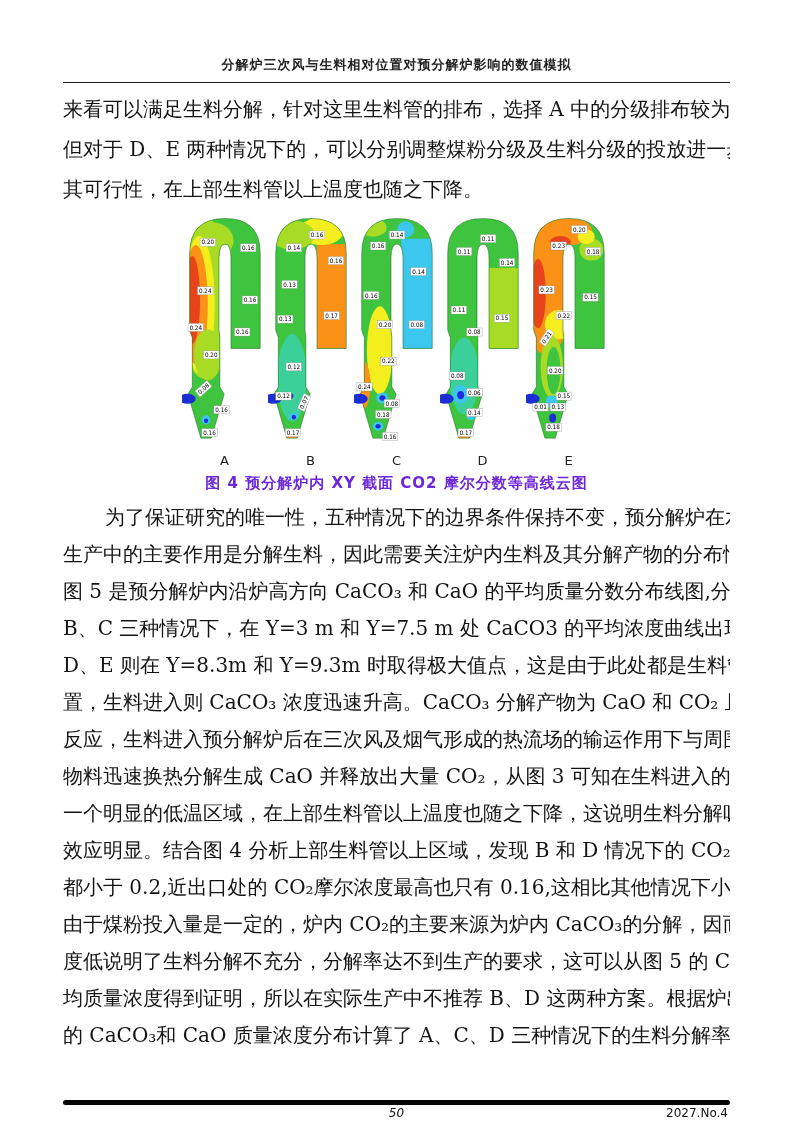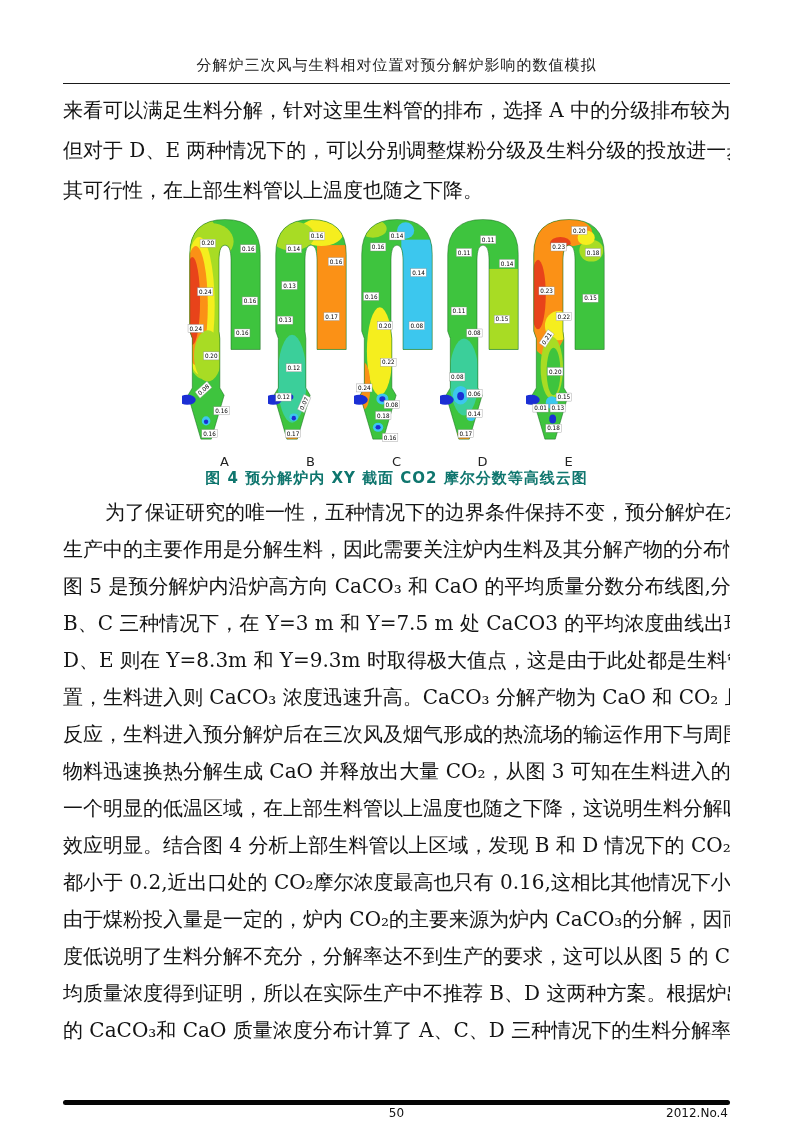--- a/index.html
+++ b/index.html
@@ -2,21 +2,21 @@
 <html><head>
 <meta charset="utf-8">
 <style>
   html,body{margin:0;padding:0;}
   body{
     width:793px;height:1122px;background:#ffffff;position:relative;overflow:hidden;
     font-family:"DejaVu Serif","DejaVu Sans",serif;color:#111;
   }
   .page{padding:0 63px;position:relative;}
   .header{
-    margin-top:56px;text-align:center;font-size:15px;font-weight:400;color:#222;
+    margin-top:56px;text-align:center;font-size:13px;font-weight:700;color:#222;
     padding-bottom:8px;border-bottom:1.6px solid #1a1a1a;letter-spacing:1px;
   }
   .para{margin-top:6px;}
   .text-line{
     font-size:20px;text-align:justify;text-align-last:justify;
     overflow:hidden;white-space:nowrap;color:#141414;
   }
   .p1 .text-line{height:40px;line-height:40px;}
   .p2 .text-line{height:37px;line-height:37px;}
   .text-line.last{text-align-last:left;}
@@ -25,28 +25,28 @@
   .panels{display:flex;}
   .panel{width:86px;height:238px;position:relative;}
   .panel svg{display:block;width:86px;height:238px;}
   .letters{display:flex;margin-top:2px;}
   .letters span{
     display:inline-block;width:60px;text-align:center;font-family:"DejaVu Sans","Liberation Sans",sans-serif;
     font-size:13px;color:#222;
   }
   .letters .cell{width:86px;}
   .caption{
-    text-align:center;font-size:15px;font-weight:bold;margin-bottom:2px;
-    font-family:"DejaVu Sans","Liberation Sans",sans-serif;color:#0f766e;letter-spacing:1px;
+    text-align:center;font-size:15px;font-weight:bold;margin-top:6px;margin-bottom:2px;
+    font-family:"DejaVu Sans","Liberation Sans",sans-serif;color:#6d28d9;letter-spacing:1px;
   }
   .footer{position:absolute;left:63px;right:63px;top:1044px;}
   .footer-rule{height:5px;background:#050505;border-radius:3px;}
   .footer-row{position:relative;height:18px;margin-top:1px;
     font-family:"DejaVu Sans","Liberation Sans",sans-serif;font-size:12px;color:#111;}
-  .footer-page{position:absolute;left:0;right:0;text-align:center;}
+  .footer-page{position:absolute;left:0;right:0;text-align:center;font-style:italic;}
   .footer-issue{position:absolute;right:2px;}
 </style>
 </head>
 <body>
 
 <div class="page">
 
   <div class="header">分解炉三次风与生料相对位置对预分解炉影响的数值模拟</div>
 
   <div class="para p1">
@@ -408,17 +408,17 @@
       <div class="text-line">由于煤粉投入量是一定的，炉内 CO₂的主要来源为炉内 CaCO₃的分解，因而 CO₂浓</div>
       <div class="text-line">度低说明了生料分解不充分，分解率达不到生产的要求，这可以从图 5 的 CaO 平</div>
       <div class="text-line">均质量浓度得到证明，所以在实际生产中不推荐 B、D 这两种方案。根据炉出口处</div>
       <div class="text-line last">的 CaCO₃和 CaO 质量浓度分布计算了 A、C、D 三种情况下的生料分解率，只有 A</div>
     </div>
 
   <div class="footer">
     <div class="footer-rule"></div>
     <div class="footer-row">
       <span class="footer-page">50</span>
-      <span class="footer-issue">2012.No.4</span>
+      <span class="footer-issue">2027.No.4</span>
     </div>
   </div>
 
 </div>
 
 </body></html>

